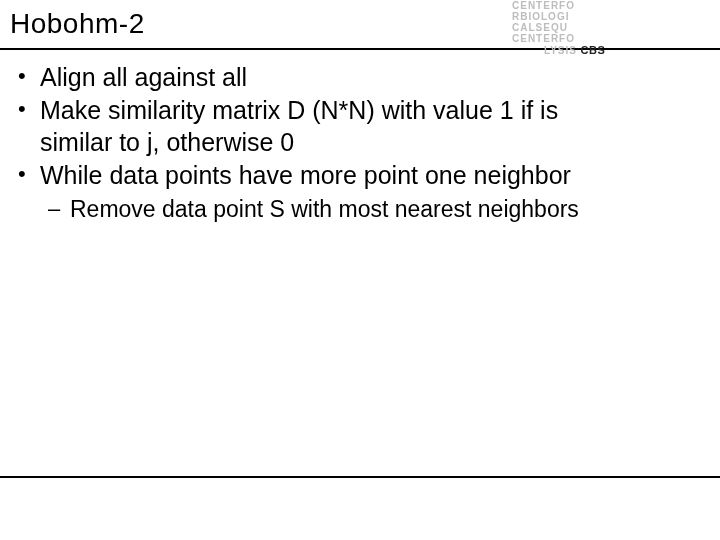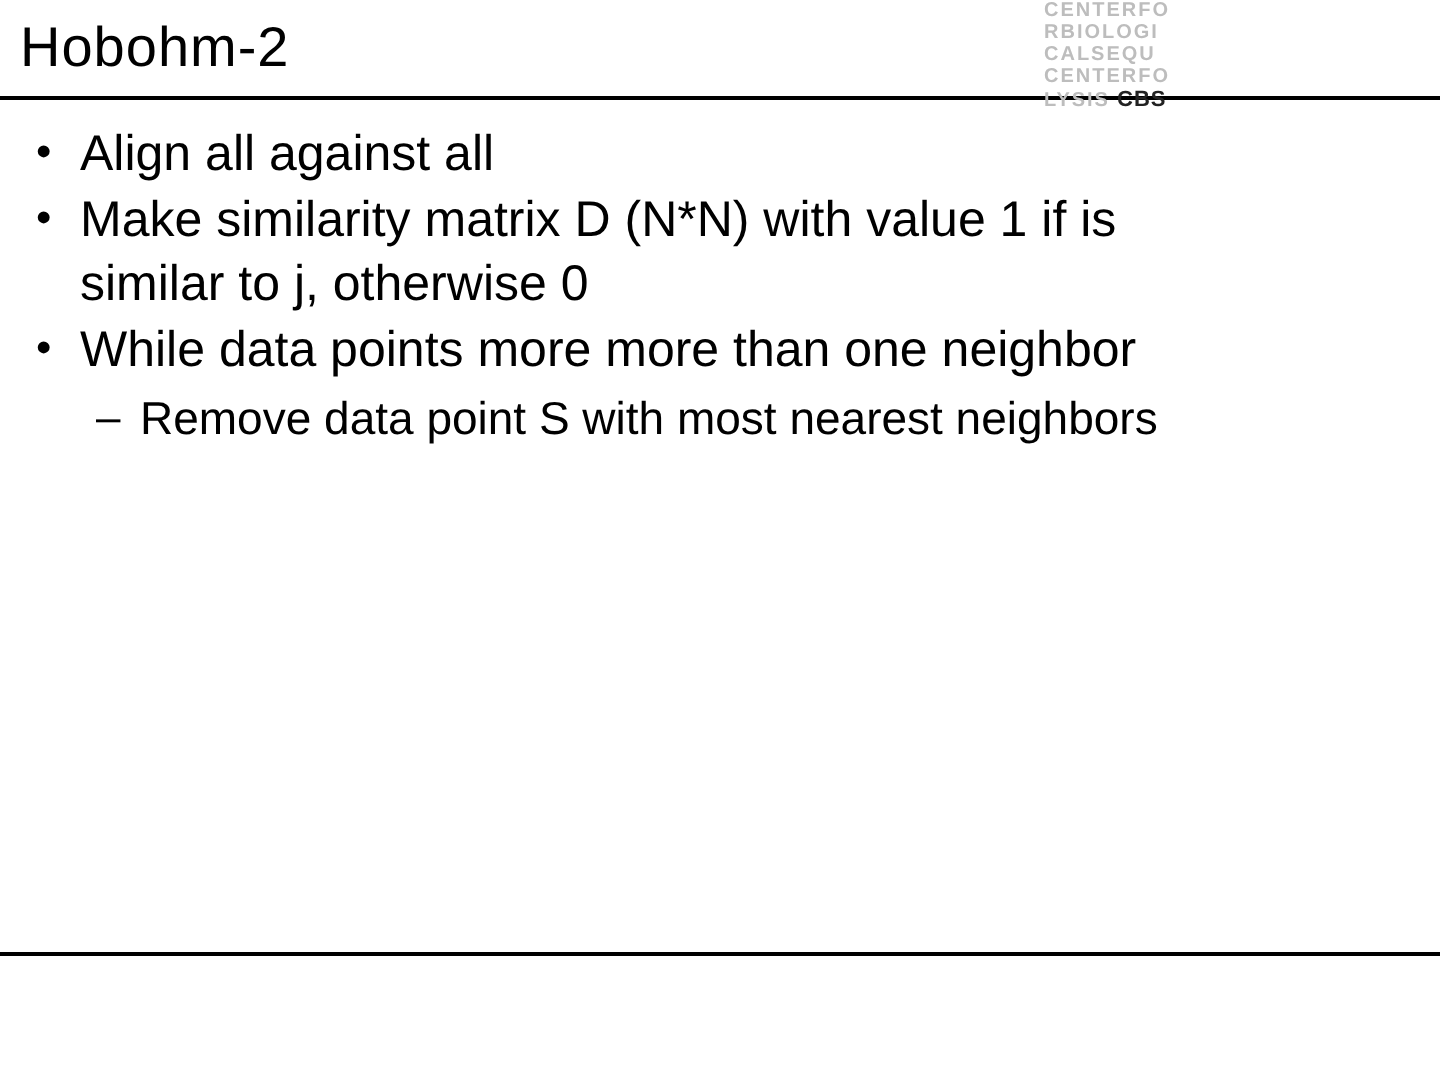--- a/index.html
+++ b/index.html
@@ -29,21 +29,21 @@
     position: absolute;
     top: 48px;
     left: 0;
     width: 720px;
     height: 0;
     border-top: 2px solid #000;
   }
   .logo {
     position: absolute;
     top: 0;
-    right: 4px;
+    right: 14px;
     width: 110px;
     height: 60px;
     overflow: hidden;
     line-height: 11px;
   }
   .logo-line {
     font-family: Arial, Helvetica, sans-serif;
     font-weight: bold;
     letter-spacing: 1px;
     font-size: 10px;
@@ -117,30 +117,30 @@
 
   <div class="title">Hobohm-2</div>
   <div class="title-rule"></div>
 
   <div class="logo">
     <div class="logo-line">CENTERFO</div>
     <div class="logo-line">RBIOLOGI</div>
     <div class="logo-line">CALSEQU</div>
     <div class="logo-line">CENTERFO</div>
     <div class="logo-line dark">
-      <span style="color:#bdbdbd;font-size:10px;letter-spacing:1px;">LYSIS</span>
+      <span style="color:#bdbdbd;font-size:10px;letter-spacing:1px;margin-left:32px;">LYSIS</span>
       <span style="color:#222;">CBS</span>
     </div>
   </div>
 
   <div class="content">
     <ul class="bullets">
       <li>Align all against all</li>
       <li>Make similarity matrix D (N*N) with value 1 if is similar to j, otherwise 0</li>
-      <li>While data points more more than one neighbor</li>
+      <li>While data points have more point one neighbor</li>
     </ul>
     <ul class="sub">
       <li>Remove data point S with most nearest neighbors</li>
     </ul>
   </div>
 
   <div class="footer-rule"></div>
 </div>
 
 </body></html>

